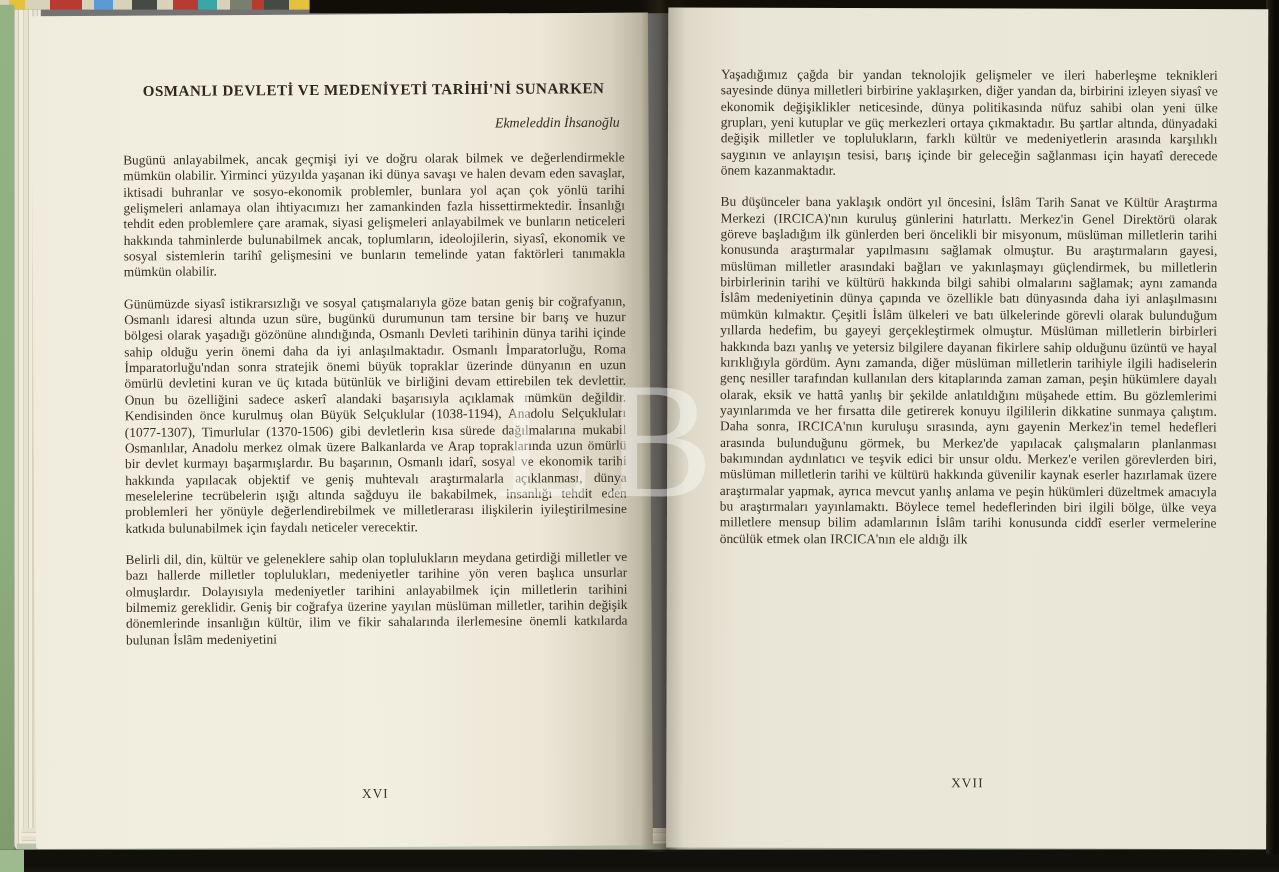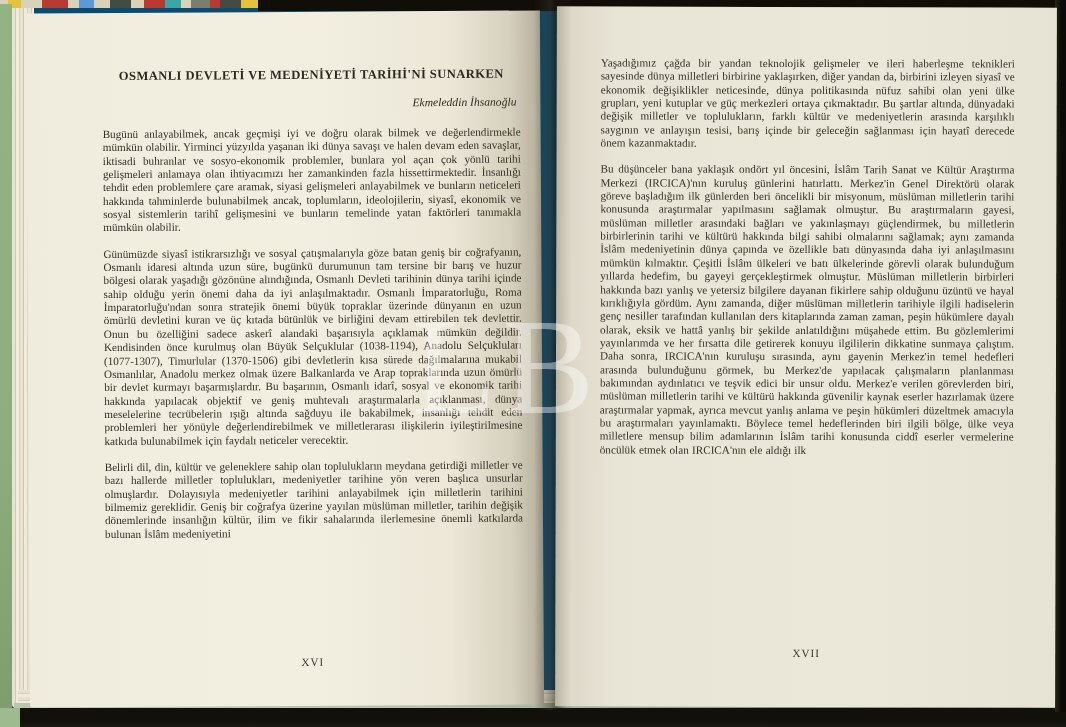--- a/index.html
+++ b/index.html
@@ -1,20 +1,20 @@
 <!DOCTYPE html>
 <html><head>
 <meta charset="utf-8">
 <style>
   html,body { margin:0; padding:0; }
   .scene {
     position: relative;
     width: 1066px;
     height: 727px;
-    background: #0c4a6e;
+    background: #737373;
     overflow: hidden;
     font-family: "Liberation Serif", "DejaVu Serif", serif;
   }
 
   
   .top-edge-colors {
     position: absolute; left: 0; top: 0; width: 262px; height: 8px;
     background:
       linear-gradient(90deg,
         #d8d2b8 0 3%, #e4c23c 3% 8%, #d8d2b8 8% 16%, #b93a30 16% 26%,

